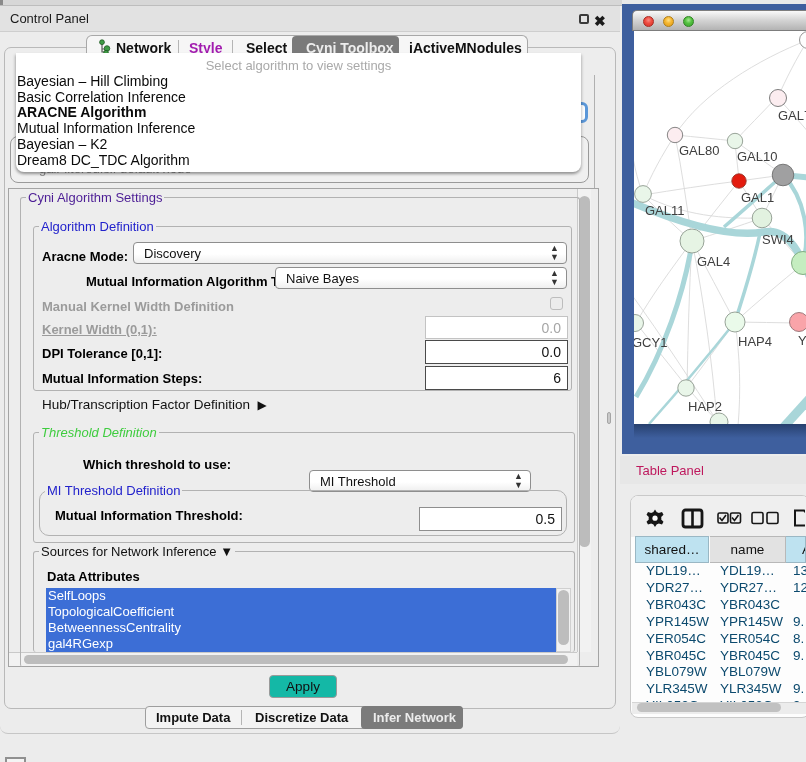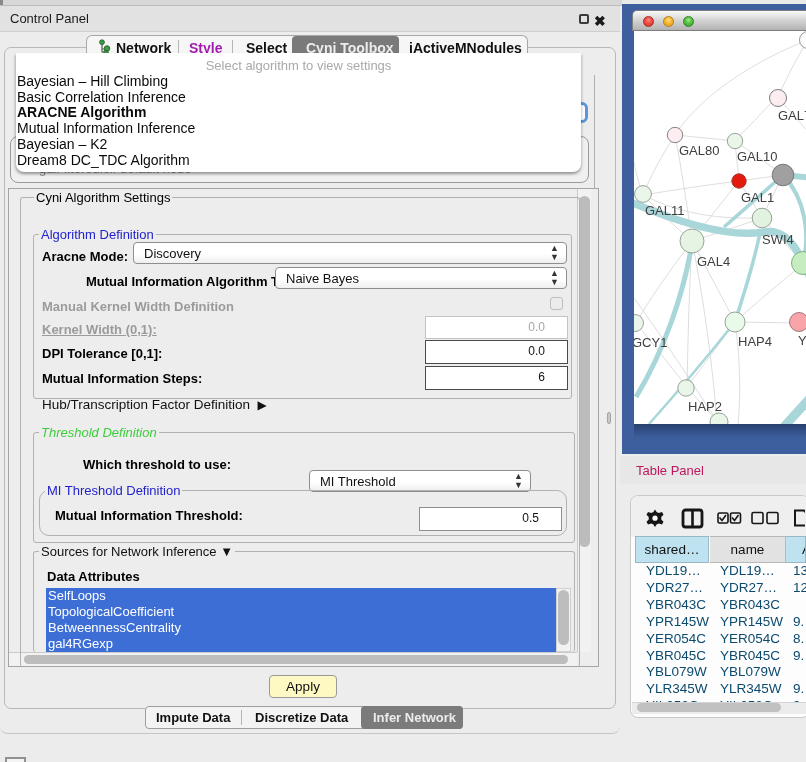--- a/index.html
+++ b/index.html
@@ -4,21 +4,21 @@
 <style>
 * { margin:0; padding:0; box-sizing:border-box; }
 html,body { width:806px; height:762px; overflow:hidden; }
 body { font-family:"Liberation Sans", sans-serif; background:#ececec; position:relative; }
 .abs { position:absolute; }
 .fsleg { position:absolute; top:-7px; left:5px; background:#ededed; padding:0 2px; font-size:13px; line-height:13px; }
 .bold { font-weight:bold; }
 .combo { position:absolute; background:linear-gradient(#ffffff 55%,#efefef); border:1px solid #8e8e8e; border-radius:4px; font-size:13px; color:#111; }
 .combo .ctext { position:absolute; left:10px; top:3px; }
 .combo .carr { position:absolute; right:7px; top:1px; font-size:9px; color:#333; line-height:9px; text-align:center; }
-.tfield { position:absolute; background:#fff; font-size:12px; color:#111; text-align:right; padding-right:22px; }
+.tfield { position:absolute; background:#fff; font-size:14px; color:#111; text-align:right; padding-right:6px; }
 </style>
 </head>
 <body>
 
 <div class="abs" style="left:0;top:0;width:622px;height:6px;background:#d7d7d7;border-bottom:1px solid #bdbdbd;"></div>
 <div class="abs" style="left:622px;top:0;width:184px;height:4px;background:#e9e9e9;"></div>
 <div class="abs" style="left:0;top:0;width:3px;height:5px;background:#8a8a8a;"></div>
 
 <div class="abs" id="cpwin" style="left:0;top:6px;width:620px;height:728px;background:#ececec;border-bottom:1px solid #c6c6c6;border-radius:0 0 8px 8px;">
 
@@ -56,24 +56,24 @@
 
   <div class="abs" style="left:8px;top:182px;width:591px;height:479px;border:1px solid #a4a4a4;background:#ededed;"></div>
 
   <div class="abs" style="left:577px;top:183px;width:14px;height:463px;background:#f2f2f2;border-left:1px solid #c9c9c9;"></div>
   <div class="abs" style="left:579px;top:190px;width:11px;height:351px;background:#bcbcbc;border-radius:6px;"></div>
 
   <div class="abs" style="left:9px;top:646px;width:568px;height:14px;background:#f2f2f2;border-top:1px solid #c9c9c9;"></div>
   <div class="abs" style="left:24px;top:649px;width:544px;height:9px;background:#bdbdbd;border-radius:5px;"></div>
 
   <div class="abs" style="left:20px;top:191px;width:560px;height:470px;border:1px solid #b2b2b2;border-bottom:none;border-radius:3px;">
-    <div class="fsleg" style="color:#000000;margin-left:8px;">Cyni Algorithm Settings</div>
-  </div>
-
-  <div class="abs" style="left:33px;top:228px;width:539px;height:165px;border:1px solid #b2b2b2;border-radius:3px;">
+    <div class="fsleg" style="color:#4c1d95;">Cyni Algorithm Settings</div>
+  </div>
+
+  <div class="abs" style="left:33px;top:220px;width:539px;height:165px;border:1px solid #b2b2b2;border-radius:3px;">
     <div class="fsleg" style="color:#2222cc;">Algorithm Definition</div>
   </div>
 
   <div class="abs bold" style="left:42px;top:243px;font-size:13px;">Aracne Mode:</div>
   <div class="combo" style="left:133px;top:236px;width:434px;height:22px;">
     <span class="ctext">Discovery</span>
       <span class="carr">▲<br>▼</span>
   </div>
 
   <div class="abs bold" style="left:42px;top:268px;font-size:13px;padding-left:44px;">Mutual Information Algorithm Type:</div>
@@ -116,21 +116,21 @@
     <div class="fsleg" style="color:#111;">Sources for Network Inference <span style="font-size:13px;">▼</span></div>
   </div>
   <div class="abs bold" style="left:47px;top:563px;font-size:13px;">Data Attributes</div>
 
   <div class="abs" style="left:46px;top:582px;width:510px;height:64px;background:#3c6ed6;color:#fff;font-size:13px;overflow:hidden;">
     <div style="padding:0 0 0 2px;line-height:16px;">SelfLoops<br>TopologicalCoefficient<br>BetweennessCentrality<br>gal4RGexp</div>
   </div>
   <div class="abs" style="left:556px;top:582px;width:15px;height:64px;background:#f2f2f2;border:1px solid #d0d0d0;"></div>
   <div class="abs" style="left:558px;top:584px;width:11px;height:55px;background:#bdbdbd;border-radius:6px;"></div>
 
-  <div class="abs" style="left:269px;top:669px;width:68px;height:23px;background:#fef9c3;border:1px solid #9a9a9a;border-radius:4px;text-align:center;font-size:13.5px;line-height:21px;color:#111;">Apply</div>
+  <div class="abs" style="left:269px;top:669px;width:68px;height:23px;background:#14b8a6;border:1px solid #9a9a9a;border-radius:4px;text-align:center;font-size:13.5px;line-height:21px;color:#111;">Apply</div>
 
   <div class="abs" style="left:145px;top:700px;width:318px;height:23px;border:1px solid #9e9e9e;border-radius:4px;background:#f3f3f3;"></div>
   <div class="abs" style="left:361px;top:700px;width:102px;height:23px;background:#7b7b7b;border-radius:4px;"></div>
   <div class="abs bold" style="left:156px;top:704px;font-size:13px;color:#111;">Impute Data</div>
   <div class="abs" style="left:241px;top:704px;width:1px;height:15px;background:#b5b5b5;"></div>
   <div class="abs bold" style="left:255px;top:704px;font-size:13px;color:#111;">Discretize Data</div>
   <div class="abs bold" style="left:373px;top:704px;font-size:13px;color:#ececec;">Infer Network</div>
 </div>
 
 <div class="abs" style="left:16px;top:53px;width:565px;height:119px;background:#fff;border-radius:0 0 8px 8px;box-shadow:-1px 2px 3px rgba(0,0,0,0.25), 1px 2px 3px rgba(0,0,0,0.18);"></div>

